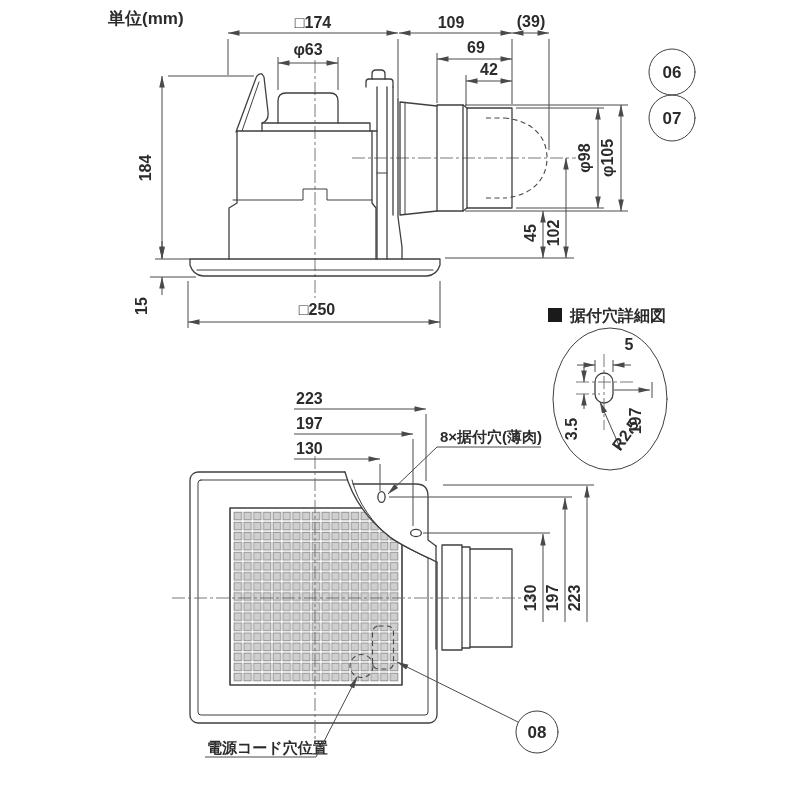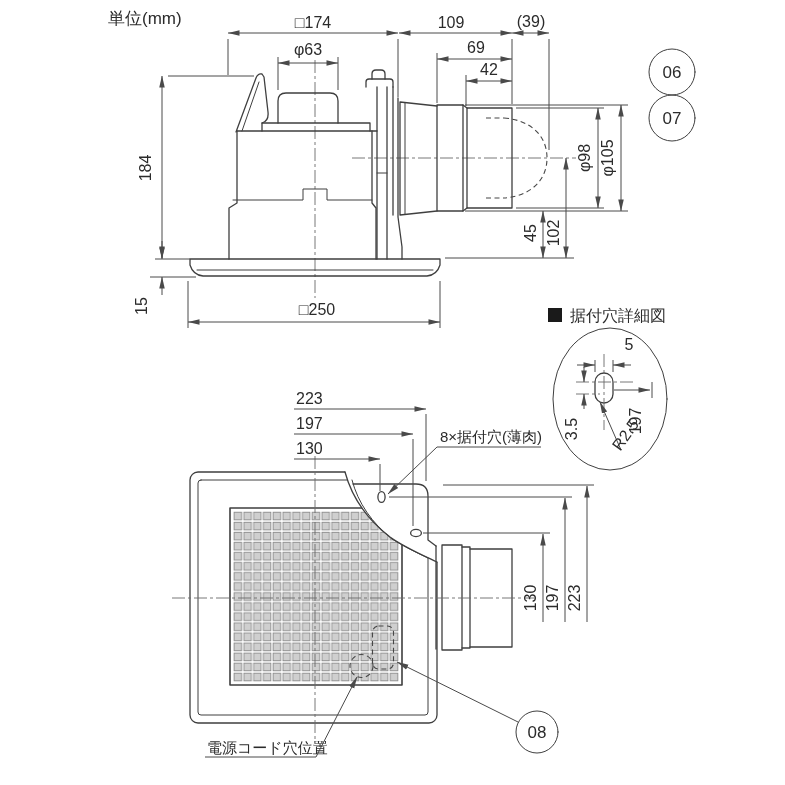--- a/index.html
+++ b/index.html
@@ -1,16 +1,16 @@
 <!DOCTYPE html>
 <html><head>
 <meta charset="utf-8">
 <style>
   html,body{margin:0;padding:0;background:#ffffff;}
-  .stage{width:785px;height:785px;background:#ffffff;position:relative;overflow:hidden;}
+  .stage{width:785px;height:785px;background:#ffffff;position:relative;overflow:hidden;font-weight:bold;}
   svg{display:block;}
   .ol{stroke:#3f3f3f;stroke-width:1.3;fill:none;stroke-linejoin:round;stroke-linecap:round;}
   .thin{stroke-width:1;}
   .thick{stroke-width:1.6;}
   .dim{stroke:#4a4a4a;stroke-width:1;fill:none;stroke-linecap:butt;}
   .cl{stroke:#6a6a6a;stroke-width:0.9;fill:none;stroke-dasharray:13 3 3 3;}
   .hid{stroke:#474747;stroke-width:1.1;fill:none;stroke-dasharray:5 3.5;}
   .wh{fill:#ffffff;stroke:none;}
   text{fill:#2b2b2b;font-family:"Liberation Sans","DejaVu Sans",sans-serif;font-size:15px;}
   .t16{font-size:16px;}

